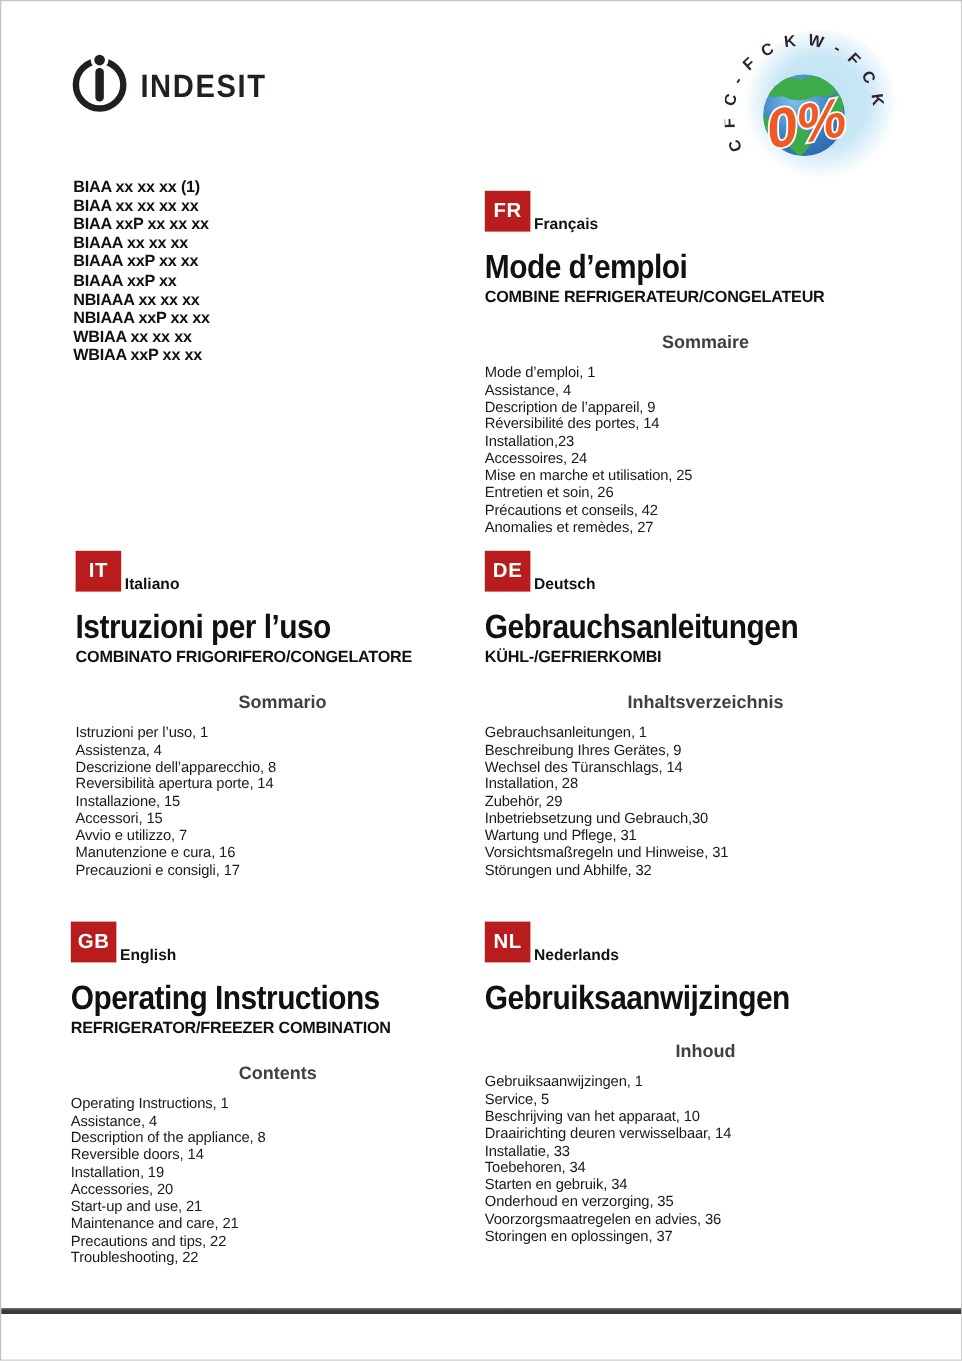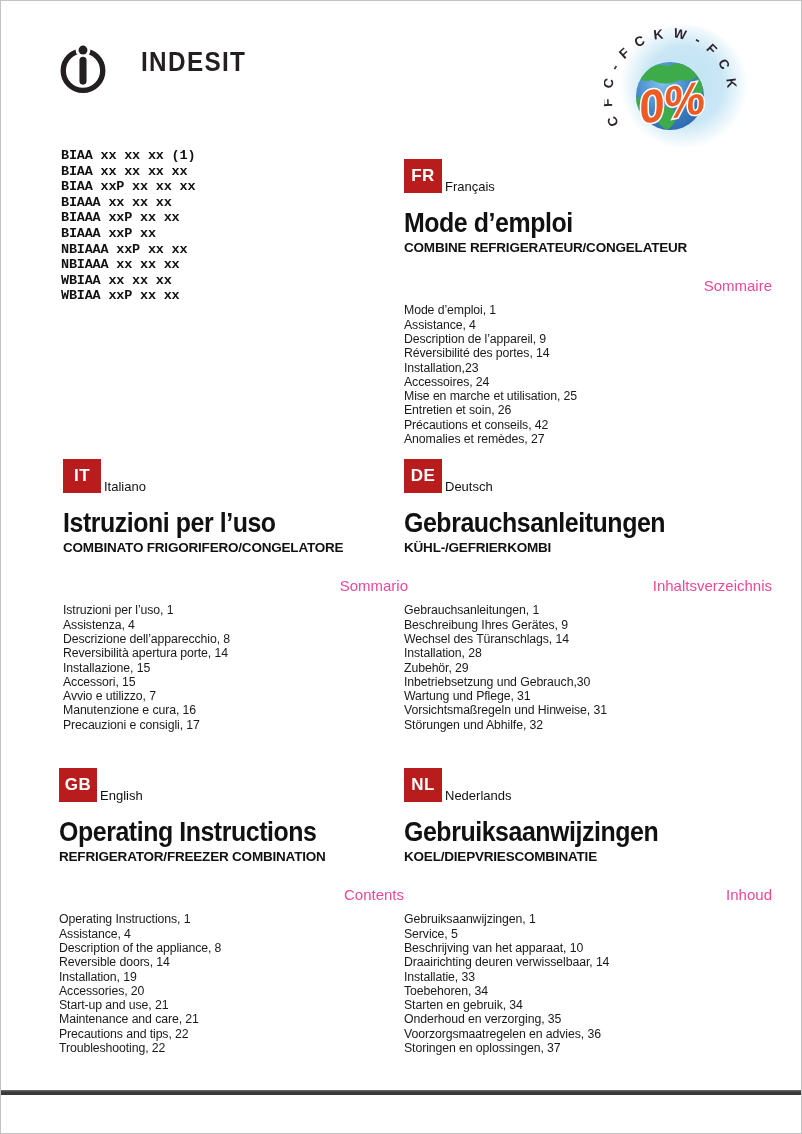--- a/index.html
+++ b/index.html
@@ -4,62 +4,62 @@
 <style>
   * { margin:0; padding:0; box-sizing:border-box; }
   html,body { background:#fff; }
   body { font-family:"Liberation Sans", sans-serif; color:#1c1c1c; }
   .page {
     position:relative; width:802px; height:1134px; background:#fff;
     border:1px solid #c2c2c2; overflow:hidden;
   }
 
   
-  .logo { position:absolute; left:57px; top:40px; display:flex; align-items:flex-start;gap:24px; }
+  .logo { position:absolute; left:57px; top:40px; display:flex; align-items:center; }
   .wordmark {
     font-weight:bold; font-size:27px; letter-spacing:1.5px; color:#231f20;
     transform:scaleX(.9); transform-origin:left center; margin-left:9px; margin-top:6px;
   }
 
   
   .badge { position:absolute; left:603px; top:18px; width:170px; height:145px; }
 
   
   .models { position:absolute; left:60px; top:147px; width:300px; }
   .model-line {
     font-weight:bold; font-size:13.5px; line-height:15.6px; color:#111;
-    letter-spacing:-.2px; white-space:nowrap;font-family:Liberation Mono, monospace;
+    letter-spacing:-.2px; white-space:nowrap;
   }
 
   
   .lang-section { position:absolute; }
   .pos-fr { left:403px; top:158px; width:368px; }
   .pos-it { left:62px;  top:458px; width:345px; }
   .pos-de { left:403px; top:458px; width:368px; }
   .pos-gb { left:58px;  top:767px; width:345px; }
   .pos-nl { left:403px; top:767px; width:368px; }
 
   .flag-row { display:flex; align-items:flex-end; height:34px; }
   .flag-box {
     width:38px; height:34px; background:#b91c1c; color:#fff;
     display:flex; align-items:center; justify-content:center;
     font-weight:bold; font-size:17px; letter-spacing:.5px; flex:0 0 auto;
   }
-  .flag-lang { font-weight:normal; font-size:13px; margin-left:3px; margin-bottom:-1px; color:#111; }
+  .flag-lang { font-weight:bold; font-size:13px; margin-left:3px; margin-bottom:-1px; color:#111; }
 
   .sec-title {
     margin-top:15px; font-size:28px; font-weight:bold; color:#111;
     letter-spacing:-.5px; transform:scaleX(.89); transform-origin:left;
     white-space:nowrap; line-height:1.05;
   }
   .sec-subtitle {
     margin-top:3px; font-size:13.5px; font-weight:bold; color:#111;
     letter-spacing:-.2px; white-space:nowrap;
   }
-  .toc-title { margin-top:22px; font-size:15px; font-weight:normal; text-align:right; color:#ec4899; }
+  .toc-title { margin-top:22px; font-size:15px; font-weight:bold; text-align:center; color:#404040; }
   .toc-list { margin-top:9px; }
   .toc-item { font-size:12.3px; line-height:14.3px; color:#1a1a1a; letter-spacing:-.1px; white-space:nowrap; }
 
   
   .bottom-bar {
     position:absolute; left:0; top:1089px; width:802px; height:5px;
     background:linear-gradient(#707070, #3a3a3a 45%, #383838);
   }
 </style>
 </head>
@@ -113,22 +113,22 @@
     </svg>
   </div>
 
   <div class="models">
       <div class="model-line">BIAA xx xx xx (1)</div>
       <div class="model-line">BIAA xx xx xx xx</div>
       <div class="model-line">BIAA xxP xx xx xx</div>
       <div class="model-line">BIAAA xx xx xx</div>
       <div class="model-line">BIAAA xxP xx xx</div>
       <div class="model-line">BIAAA xxP xx</div>
+      <div class="model-line">NBIAAA xx xx xx</div>
       <div class="model-line">NBIAAA xxP xx xx</div>
-      <div class="model-line">NBIAAA xx xx xx</div>
       <div class="model-line">WBIAA xx xx xx</div>
       <div class="model-line">WBIAA xxP xx xx</div>
     </div>
 
   <section class="lang-section pos-fr">
     <div class="flag-row">
       <div class="flag-box">
         <span>FR</span>
       </div>
       <span class="flag-lang">Français</span>
@@ -221,21 +221,20 @@
   </section>
 
   <section class="lang-section pos-nl">
     <div class="flag-row">
       <div class="flag-box">
         <span>NL</span>
       </div>
       <span class="flag-lang">Nederlands</span>
     </div>
     <div class="sec-title">Gebruiksaanwijzingen</div>
-    <div class="sec-subtitle">KOEL/DIEPVRIESCOMBINATIE</div>
     <div class="toc-title">Inhoud</div>
     <div class="toc-list">
         <div class="toc-item">Gebruiksaanwijzingen, 1</div>
         <div class="toc-item">Service, 5</div>
         <div class="toc-item">Beschrijving van het apparaat, 10</div>
         <div class="toc-item">Draairichting deuren verwisselbaar, 14</div>
         <div class="toc-item">Installatie, 33</div>
         <div class="toc-item">Toebehoren, 34</div>
         <div class="toc-item">Starten en gebruik, 34</div>
         <div class="toc-item">Onderhoud en verzorging, 35</div>

